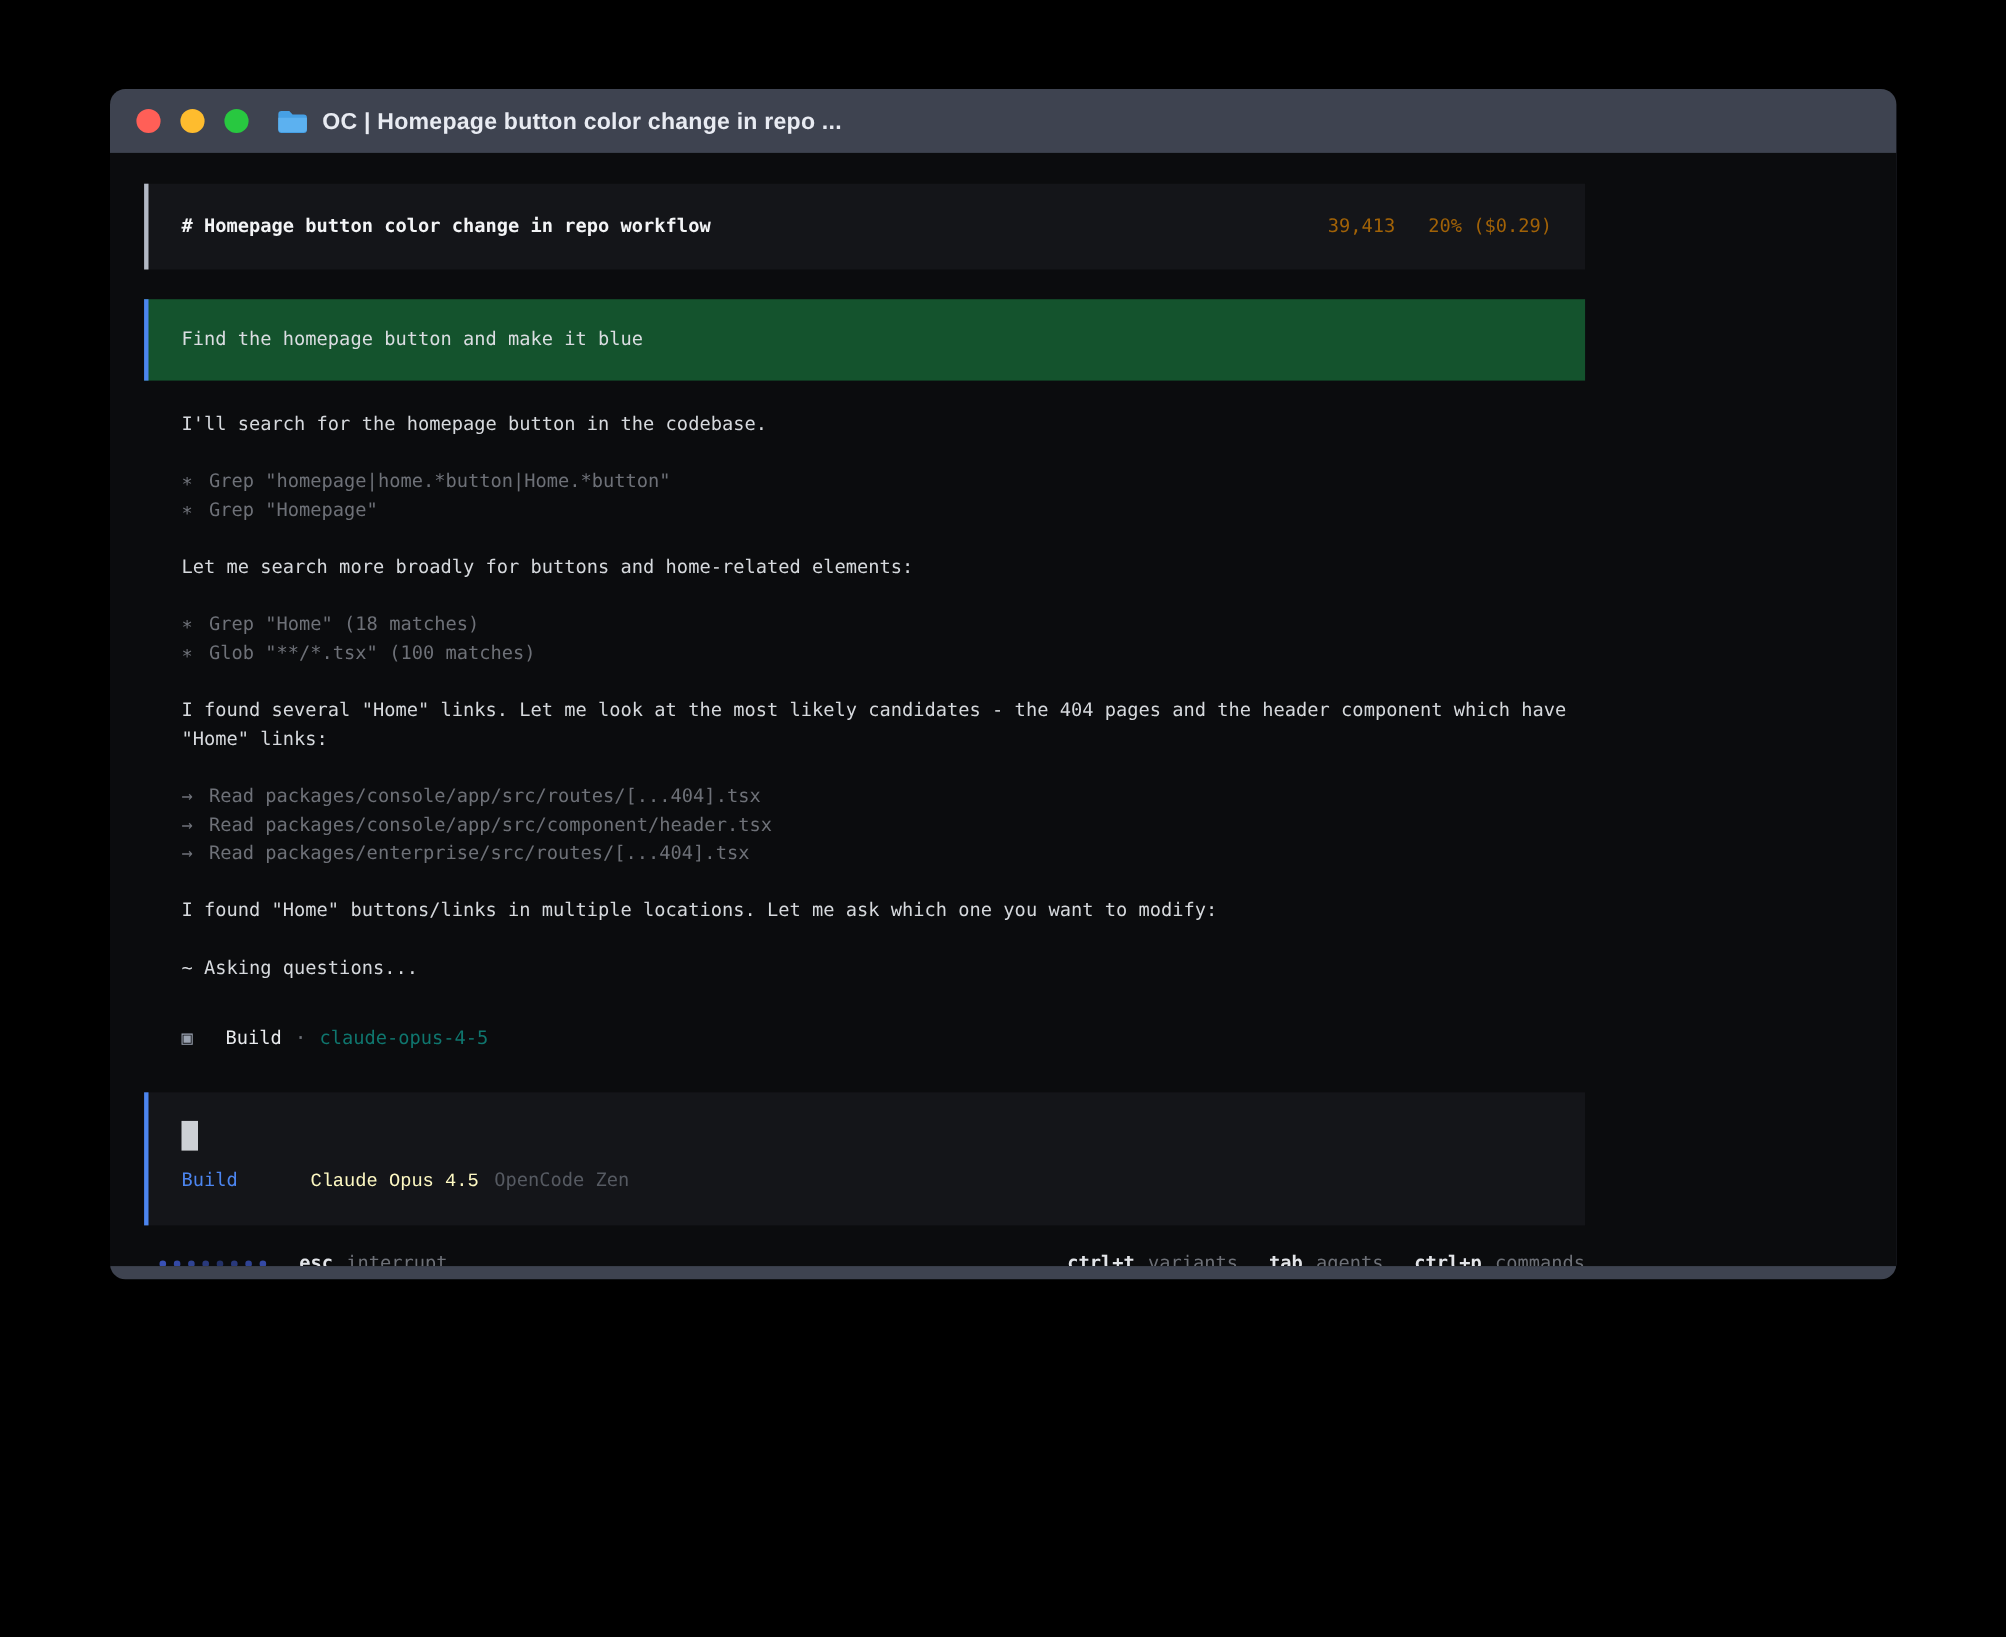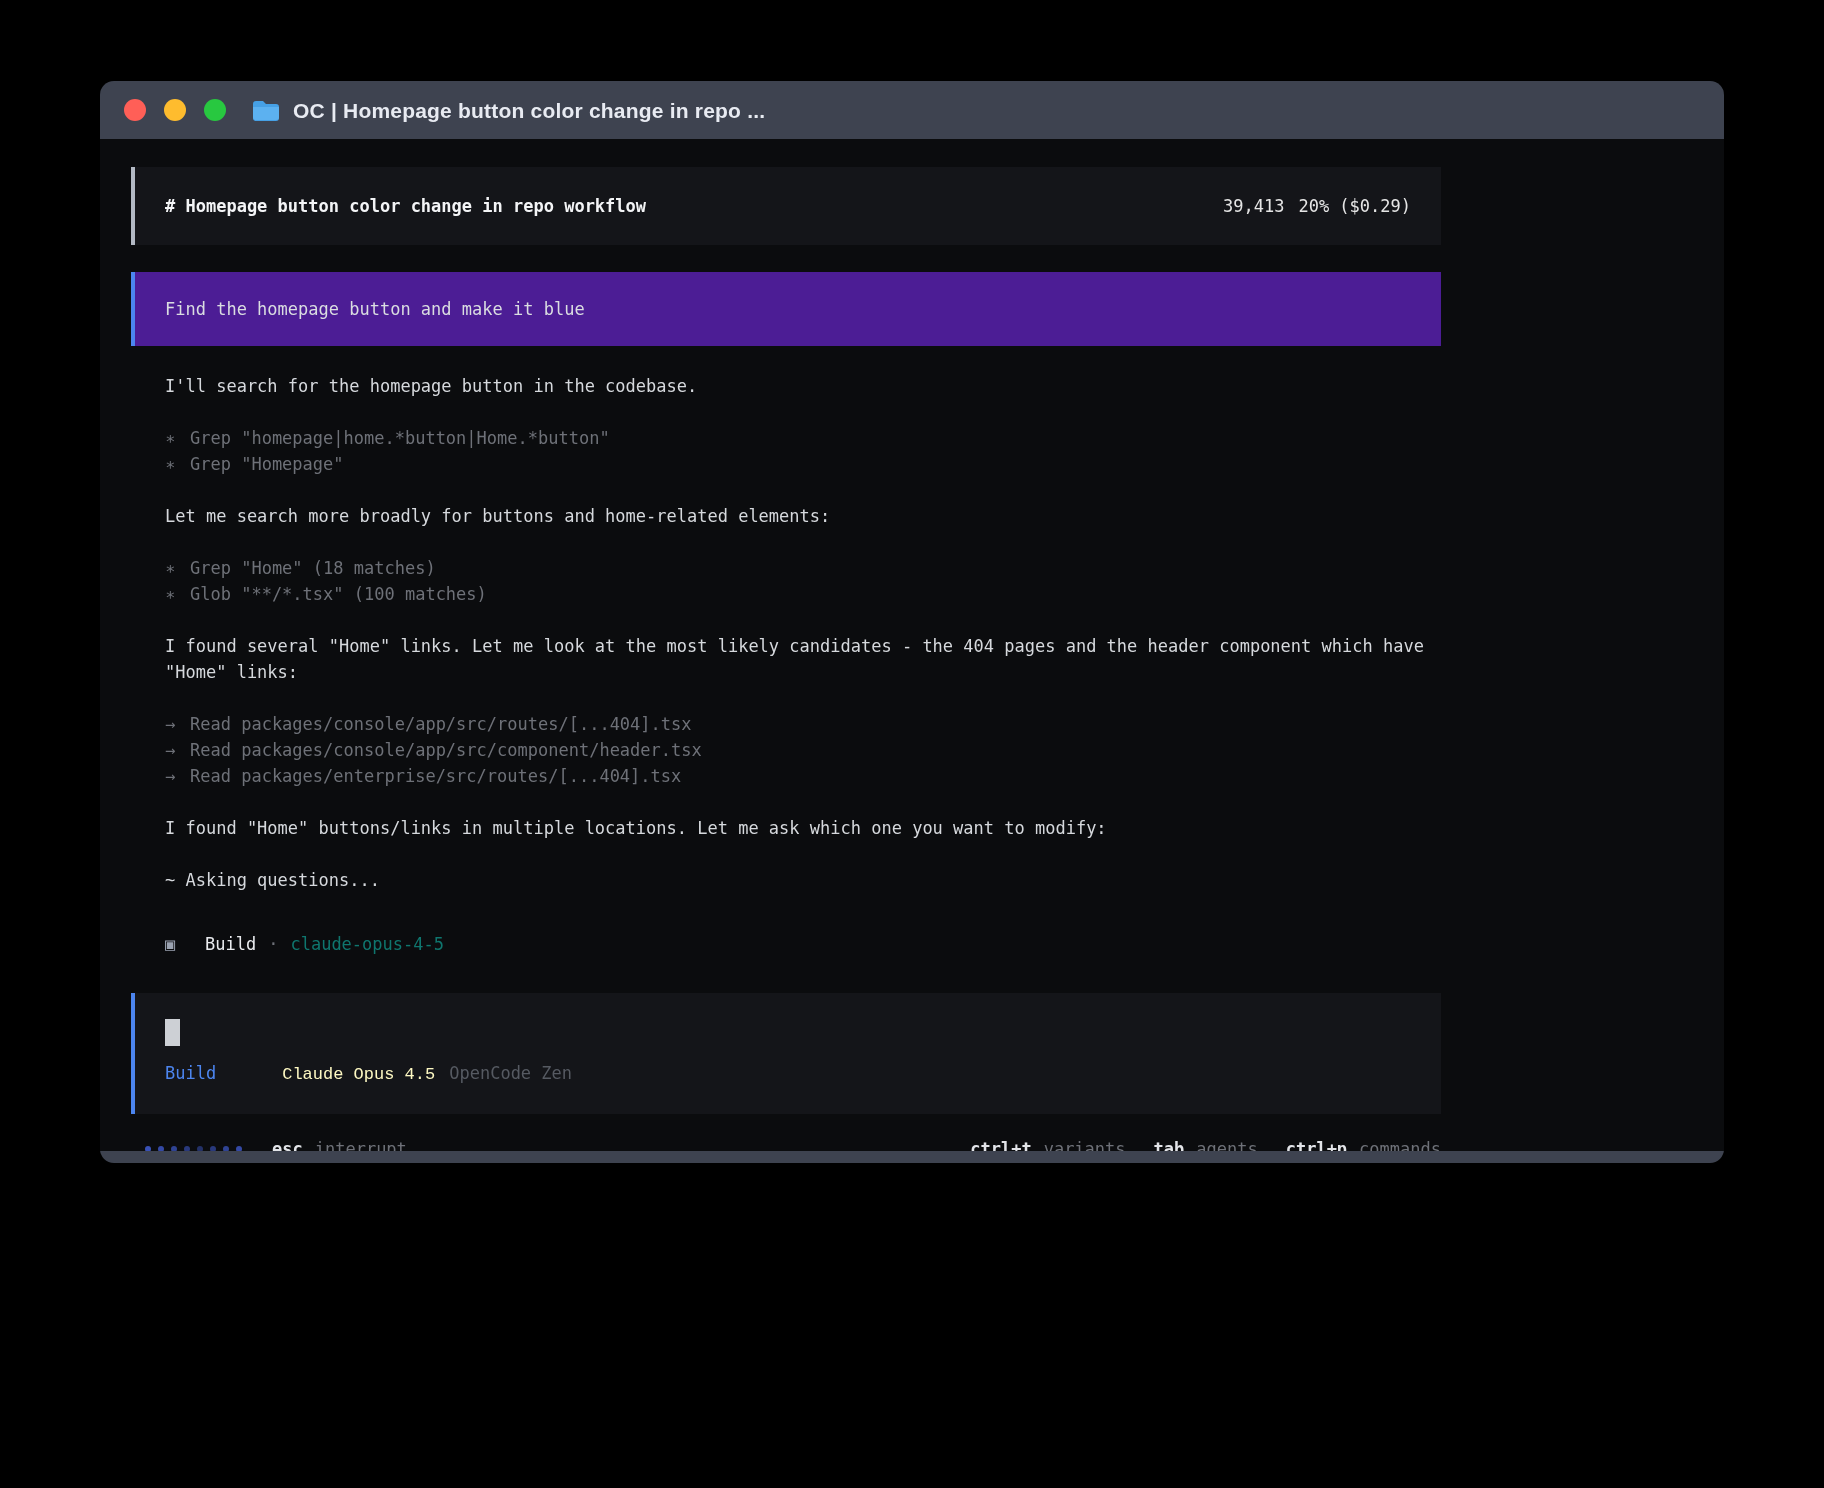--- a/index.html
+++ b/index.html
@@ -32,24 +32,24 @@
     color:#d6d9dd; font-size:17px; line-height:26px;
   }
 
   .block { border-left:4px solid; }
   .header-block {
     background:#141519; border-color:#b3b9c4;
     padding:26px 30px; margin-bottom:27px;
     display:flex; justify-content:space-between; align-items:baseline;
   }
   .h-title { font-weight:bold; color:#f3f4f6; }
-  .h-stats { color:#e5e5e5; display:flex; gap:14px; }
+  .h-stats { color:#a16207; display:flex; gap:30px; }
 
   .user-block {
-    background:#4c1d95; border-color:#4c85ef;
+    background:#14532d; border-color:#4c85ef;
     padding:24px 30px; margin-bottom:27px; color:#dadde1;
   }
 
   .para { margin-left:34px; margin-bottom:26px; color:#d6d9dd; }
   .tool-group { margin-left:34px; margin-bottom:26px; color:#6e7178; }
   .tool-line .pfx { display:inline-block; width:25px; }
 
   .status-line { margin-left:34px; margin-bottom:26px; color:#d6d9dd; }
 
   .agent-line { margin-left:34px; display:flex; align-items:baseline; }

